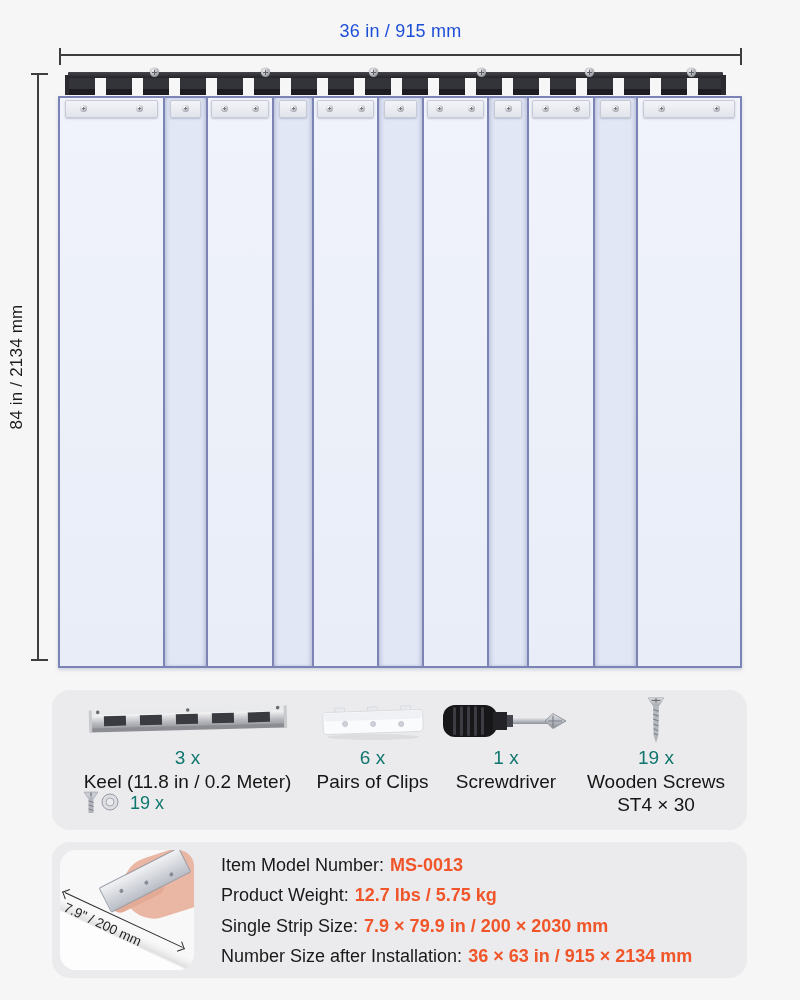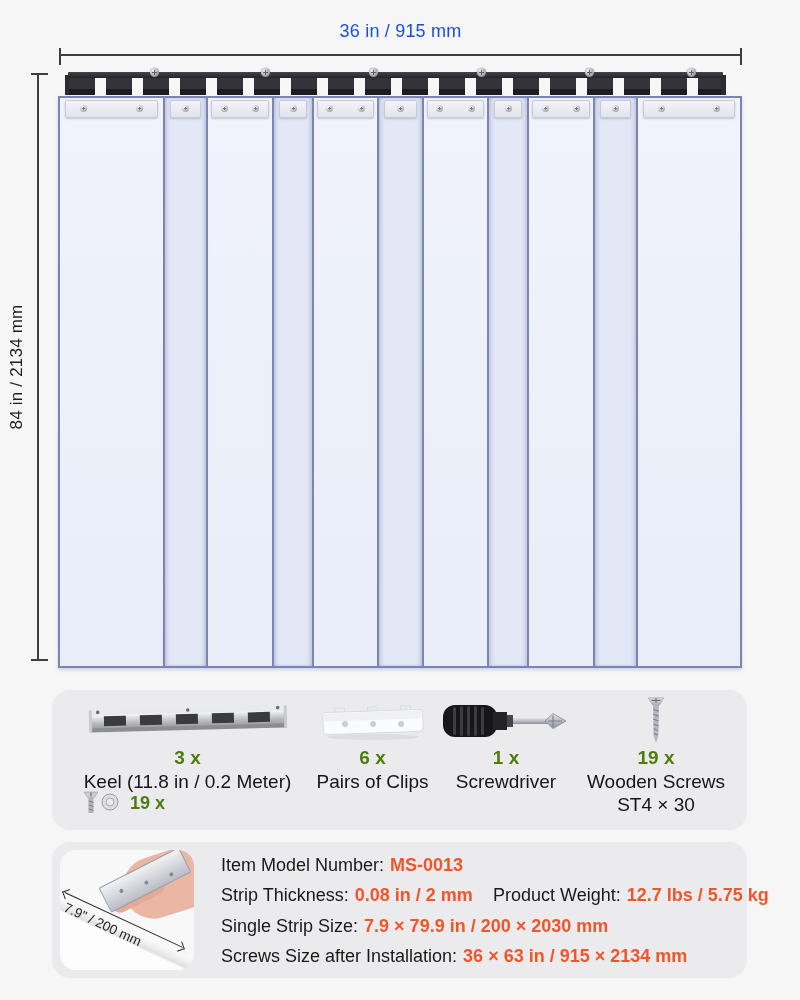--- a/index.html
+++ b/index.html
@@ -68,21 +68,21 @@
   .gray-box{left:52px;width:695px;background:#ebebed;border-radius:18px;}
   .box-parts{top:690px;height:140px;}
   .box-specs{top:842px;height:136px;}
 
   .part-col{position:absolute;top:5px;text-align:center;}
   .col-keel{left:18px;width:235px;}
   .col-clips{left:258px;width:125px;}
   .col-screwdriver{left:388px;width:132px;}
   .col-woodscrews{left:524px;width:160px;}
   .icon-slot{height:52px;display:flex;align-items:center;justify-content:center;}
-  .qty{color:#4d7c0f;font-weight:700;font-size:19px;line-height:1.2;}
+  .qty{color:#0f766e;font-weight:400;font-size:19px;line-height:1.2;}
   .part-label{font-size:19px;color:#151515;line-height:1.22;}
   .part-label.strong{font-size:19px;font-weight:400;}
   .machine-row{position:absolute;left:28px;top:100px;display:flex;align-items:center;gap:8px;font-size:18px;color:#1a1a1a;}
   .machine-row .qty{font-size:18px;}
 
   
   .thumb{position:absolute;left:8px;top:8px;width:134px;height:120px;border-radius:16px;background:#f8f8f9;overflow:hidden;}
   .t-strip{position:absolute;left:-42px;top:40px;width:220px;height:160px;background:#fdfdfe;
     transform:rotate(25deg);transform-origin:left top;box-shadow:0 -3px 8px rgba(0,0,0,.14);border-top:1px solid #e8e8ea;}
   .t-hand{position:absolute;right:-20px;top:2px;width:92px;height:62px;background:#e9b7a3;
@@ -318,31 +318,28 @@
     </div>
   </div>
 
   <div class="spec-rows">
     <div class="spec-row">
       <span class="cell-fixed">
         <span>Item Model Number:</span><span class="spec-val">MS-0013</span>
       </span>
     </div>
     <div class="spec-row">
-      <span class="cell-fixed">
-        <span>Strip Thickness:</span><span class="spec-val">0.08 in / 2 mm</span>
-      </span>
       <span>
         <span>Product Weight:</span><span class="spec-val">12.7 lbs / 5.75 kg</span>
       </span>
     </div>
     <div class="spec-row">
       <span>
         <span>Single Strip Size:</span><span class="spec-val">7.9 × 79.9 in / 200 × 2030 mm</span>
       </span>
     </div>
     <div class="spec-row">
       <span>
-        <span>Screws Size after Installation:</span><span class="spec-val">36 × 63 in / 915 × 2134 mm</span>
+        <span>Number Size after Installation:</span><span class="spec-val">36 × 63 in / 915 × 2134 mm</span>
       </span>
     </div>
   </div>
 </div>
 
 </body></html>

